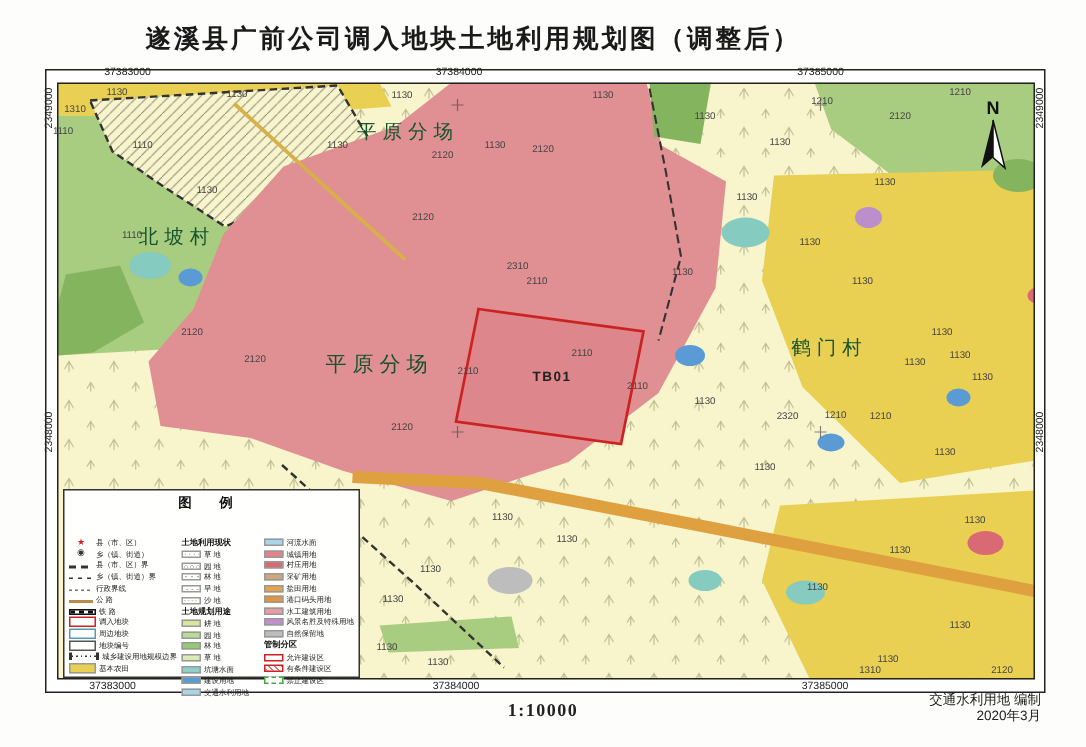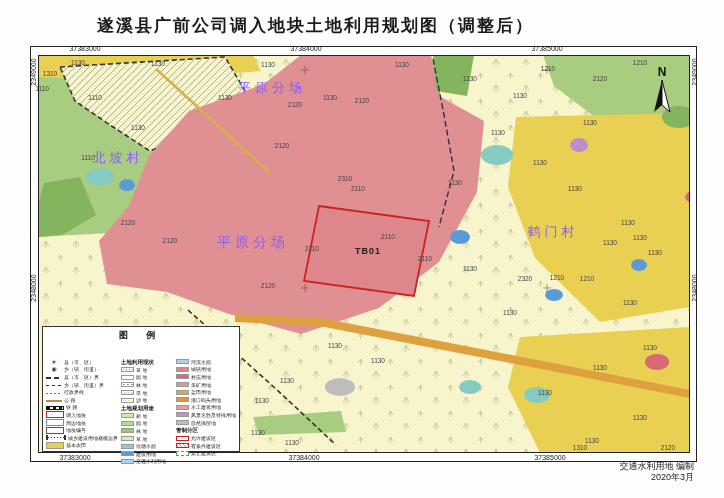--- a/index.html
+++ b/index.html
@@ -10,21 +10,21 @@
          font-size:17px;letter-spacing:2px;color:#1a1a1a;}
   #outer-frame{position:absolute;left:30px;top:46px;width:667px;height:416px;
                border:1.5px solid #222;box-sizing:border-box;background:#fff;}
   #inner-frame{position:absolute;left:38px;top:55px;width:652px;height:398px;
                border:1px solid #222;box-sizing:border-box;}
   #map-svg{position:absolute;left:38px;top:55px;width:652px;height:398px;}
   #label-layer{position:absolute;left:0;top:0;width:724px;height:498px;pointer-events:none;}
   .coord{position:absolute;font-size:7px;color:#222;transform:translate(-50%,0);white-space:nowrap;}
   .coordv{position:absolute;font-size:7px;color:#222;transform:translate(-50%,-50%) rotate(-90deg);white-space:nowrap;}
   .code{position:absolute;font-size:6.5px;color:#444;transform:translate(-50%,-50%);white-space:nowrap;}
-  .place{position:absolute;color:#8b5cf6;transform:translate(-50%,-50%);white-space:nowrap;
+  .place{position:absolute;color:#14532d;transform:translate(-50%,-50%);white-space:nowrap;
          font-family:"Liberation Serif","DejaVu Serif",serif;letter-spacing:4px;}
   .place.bold{font-weight:bold;color:#222;letter-spacing:1px;font-family:"Liberation Sans",sans-serif;}
   #north-label{position:absolute;font-weight:bold;font-size:12px;color:#111;transform:translate(-50%,-50%);}
   
   #legend{position:absolute;left:42px;top:326px;width:198px;height:126px;background:#fffffe;
           border:1px solid #333;box-sizing:border-box;padding:2px 3px;}
   #legend-title{text-align:center;font-weight:bold;font-size:9px;letter-spacing:8px;color:#111;
                 font-family:"Liberation Serif",serif;margin-bottom:16px;}
   #legend-cols{display:flex;gap:3px;}
   .lcol{flex:1;display:flex;flex-direction:column;}
@@ -363,18 +363,19 @@
             <span class="llab">有条件建设区</span>
           </div>
           <div class="lrow">
             <span class="sw z-forbid"></span>
             <span class="llab">禁止建设区</span>
           </div>
         </div>
   </div>
 </div>
 
+<div id="scale" class="foot">1:10000</div>
 <div id="credit">
   <div>交通水利用地 编制</div>
   <div>2020年3月</div>
 </div>
 
 </div>
 
 </body></html>

